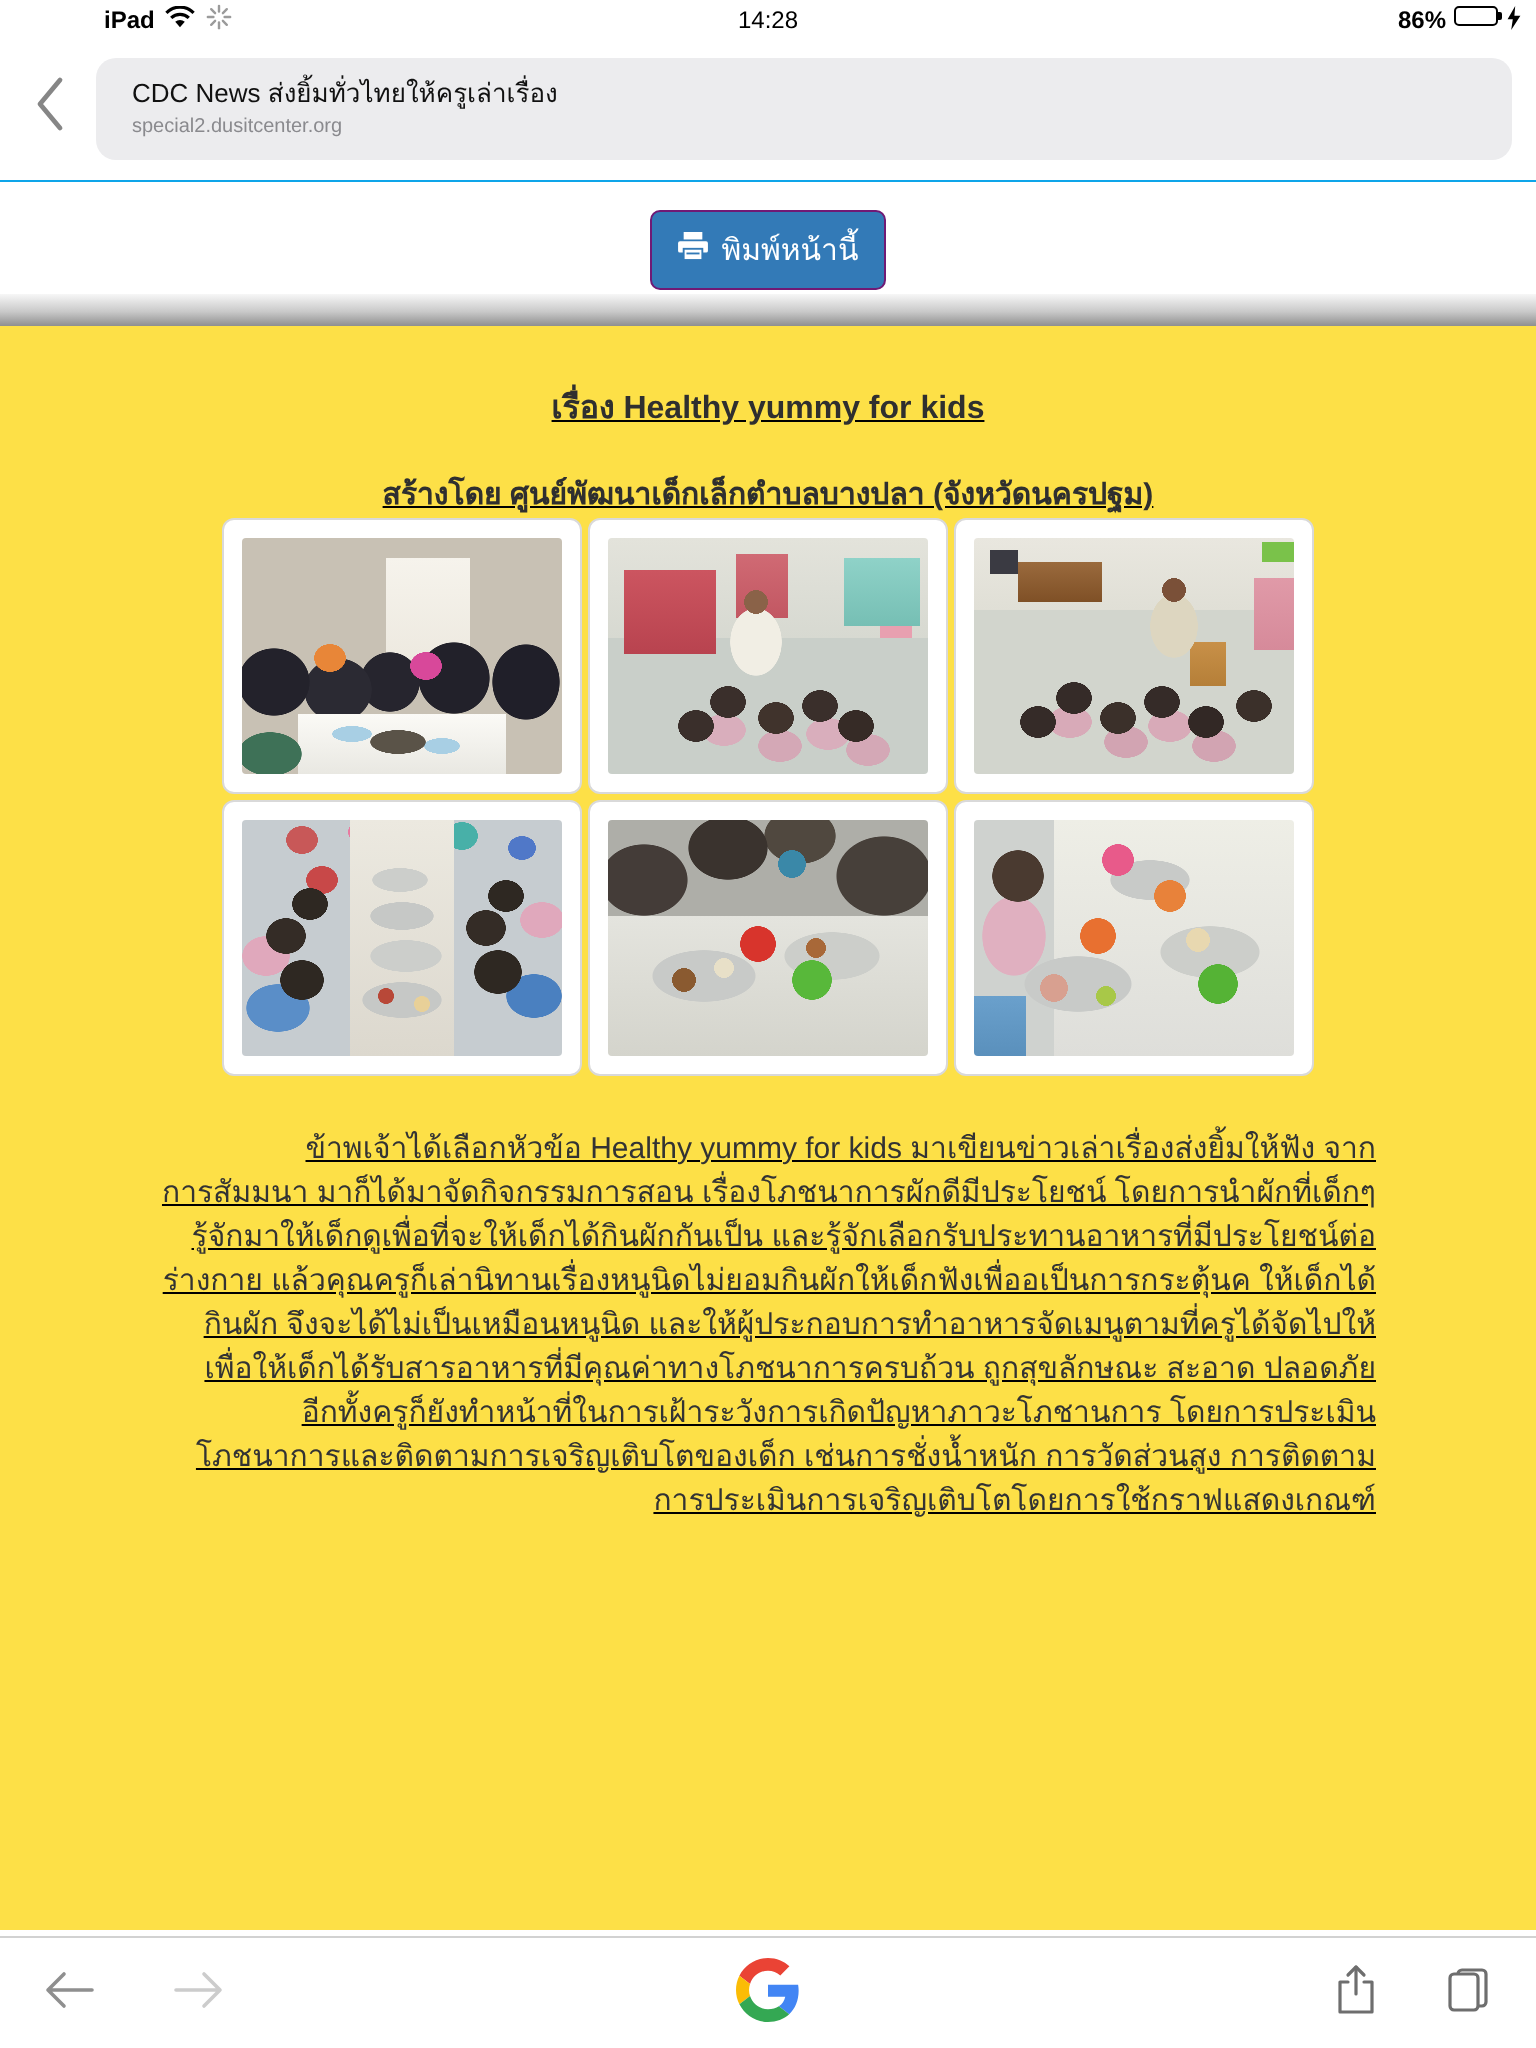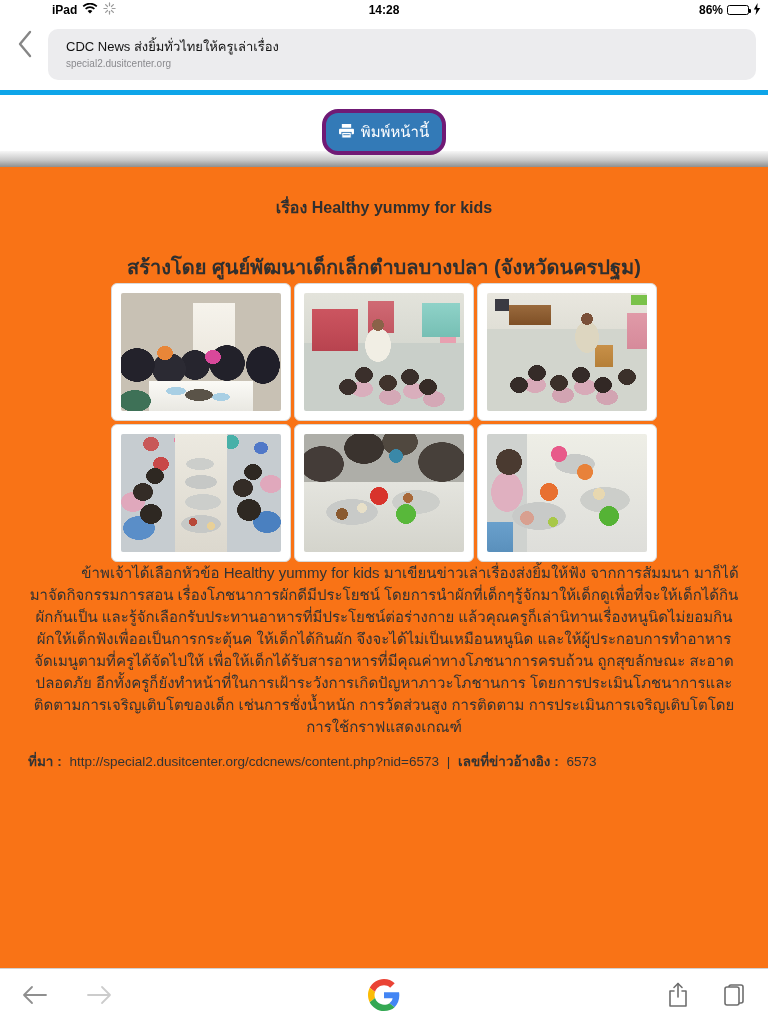--- a/index.html
+++ b/index.html
@@ -9,63 +9,63 @@
     background:#fff; color:#000; position:relative; overflow:hidden;
   }
 
   
   .status-bar {
     height:20px; display:flex; align-items:center; padding:0 7px;
     font-size:12px; font-weight:700; background:#fff; position:relative;
   }
   .status-left { display:flex; align-items:center; gap:5px;padding-left:45px; }
   .status-time {
-    position:absolute; left:0; right:0; text-align:center; font-weight:700;
-  }
-  .status-right { margin-left:auto; display:flex; align-items:center; gap:4px; z-index:1; }
+    position:absolute; left:0; right:0; text-align:center; font-weight:400;
+  }
+  .status-right { margin-left:auto; display:flex; gap:4px; z-index:1; }
   .battery-shell {
     width:22px; height:10px; border:1px solid #000; border-radius:2.5px;
     padding:1px; position:relative;
   }
   .battery-fill { height:100%; width:86%; background:#53d769; border-radius:1px; }
   .battery-nub {
     position:absolute; right:-3px; top:2.5px; width:2px; height:4px;
     background:#000; border-radius:0 1px 1px 0;
   }
 
   
   .browser-header {
     background:#fff; padding:9px 12px 10px 10px;
-    display:flex; border-bottom:5px solid #0ea5e9;
+    display:flex; align-items:center; border-bottom:1px solid #0ea5e9;
   }
   .back-chevron { width:30px; height:34px; display:flex; align-items:center; justify-content:center; cursor:pointer; }
   .url-pill {
     flex:1; margin-left:8px; background:#ececee; border-radius:10px;
     padding:9px 18px; cursor:pointer;
   }
   .url-title { font-size:13px; color:#111; line-height:17px; }
   .url-domain { font-size:10px; color:#8a8a8e; line-height:15px; margin-top:1px; }
 
   
   .print-strip { background:#fff; height:56px; display:flex; align-items:flex-start; justify-content:center; }
   .print-button {
-    margin-top:14px; background:#337ab7; border:4px solid #701a75; color:#fff;
-    font-size:15px; padding:7px 13px; border-radius:16px;
+    margin-top:14px; background:#337ab7; border:1px solid #701a75; color:#fff;
+    font-size:15px; padding:7px 13px; border-radius:5px;
     display:inline-flex; align-items:center; gap:7px; cursor:pointer;
     font-family:inherit;
   }
   .shadow-band {
     height:16px;
     background:linear-gradient(to bottom,#f7f7f7 0%,#c9c9c9 55%,#8f8f8f 100%);
   }
 
   
-  .content { background:#f97316; height:802px; overflow:hidden; padding:28px 28px 0; }
+  .content { background:#fde047; height:802px; overflow:hidden; padding:28px 80px 0;text-decoration:underline; }
   .a-title { text-align:center; font-weight:700; font-size:16px; color:#2f2f2f; }
-  .a-sub   { text-align:center; font-weight:700; font-size:20px; color:#2f2f2f; margin-top:31px; }
+  .a-sub   { text-align:center; font-weight:700; font-size:15px; color:#2f2f2f; margin-top:19px; }
   .a-indicator { font-weight:700; font-size:15px; color:#2f2f2f; margin:16px 0 10px 16px; }
 
   .photo-grid {
     width:fit-content; margin:0 auto;
     display:grid; grid-template-columns:repeat(3,1fr); gap:3px;
   }
   .photo-card {
     background:#fff; border:1px solid #d9d9d9; border-radius:6px;
     padding:9px; cursor:pointer;
   }
@@ -204,22 +204,22 @@
       radial-gradient(ellipse 20px 10px at 88px 30px,#c8cac8 98%,transparent),
       linear-gradient(#eeeee6,#dededa),
       radial-gradient(circle 13px at 22px 28px,#4a3a30 98%,transparent),
       radial-gradient(ellipse 16px 20px at 20px 58px,#e0b0c0 98%,transparent),
       linear-gradient(#6aa0cc,#5a90bc);
     background-size:100% 100%,100% 100%,100% 100%,100% 100%,100% 100%,100% 100%,100% 100%,100% 100%,100% 100%,100% 100%,120px 118px,100% 100%,100% 100%,26px 30px;
     background-position:0 0,0 0,0 0,0 0,0 0,0 0,0 0,0 0,0 0,0 0,40px 0,0 0,0 0,0 88px;
   }
 
   .a-body {
-    font-size:15px; line-height:22px; color:#333;
-    text-indent:52px; text-align:center;
+    margin-top:26px; font-size:15px; line-height:22px; color:#333;
+    text-indent:52px; text-align:right;
   }
   .a-source { margin-top:12px; font-size:13.5px; color:#333; }
   .a-source b { font-weight:700; }
   .a-source span { margin-right:4px; }
 
   
   .toolbar {
     position:absolute; left:0; right:0; bottom:0; height:56px;
     background:#fff; border-top:1px solid #d2d2d2;
     display:flex; align-items:center; padding:0 22px;
@@ -321,27 +321,20 @@
     <div class="photo-card">
       <span class="photo ph5" aria-label="Metal food trays with red and green cups on lunch table"></span>
     </div>
     <div class="photo-card">
       <span class="photo ph6" aria-label="Children having lunch with orange, pink and green cups"></span>
     </div>
   </div>
 
   <div class="a-body">ข้าพเจ้าได้เลือกหัวข้อ Healthy yummy for kids มาเขียนข่าวเล่าเรื่องส่งยิ้มให้ฟัง จากการสัมมนา มาก็ได้มาจัดกิจกรรมการสอน เรื่องโภชนาการผักดีมีประโยชน์ โดยการนำผักที่เด็กๆรู้จักมาให้เด็กดูเพื่อที่จะให้เด็กได้กินผักกันเป็น และรู้จักเลือกรับประทานอาหารที่มีประโยชน์ต่อร่างกาย แล้วคุณครูก็เล่านิทานเรื่องหนูนิดไม่ยอมกินผักให้เด็กฟังเพื่ออเป็นการกระตุ้นค ให้เด็กได้กินผัก จึงจะได้ไม่เป็นเหมือนหนูนิด และให้ผู้ประกอบการทำอาหารจัดเมนูตามที่ครูได้จัดไปให้ เพื่อให้เด็กได้รับสารอาหารที่มีคุณค่าทางโภชนาการครบถ้วน ถูกสุขลักษณะ สะอาด ปลอดภัย อีกทั้งครูก็ยังทำหน้าที่ในการเฝ้าระวังการเกิดปัญหาภาวะโภชานการ โดยการประเมินโภชนาการและติดตามการเจริญเติบโตของเด็ก เช่นการชั่งน้ำหนัก การวัดส่วนสูง การติดตาม การประเมินการเจริญเติบโตโดยการใช้กราฟแสดงเกณฑ์</div>
 
-  <div class="a-source">
-    <b><span>ที่มา :</span></b>
-    <span>http://special2.dusitcenter.org/cdcnews/content.php?nid=6573</span>
-    <span>|</span>
-    <b><span>เลขที่ข่าวอ้างอิง :</span></b>
-    <span>6573</span>
-  </div>
 </div>
 
 <div class="toolbar">
   <div class="tb-left">
     <button class="tb-btn">
       <span>
         <svg width="26" height="22" viewBox="0 0 26 22">
             <path d="M10 3 L2 11 L10 19 M2 11 H24" fill="none" stroke="#8f8f8f" stroke-width="1.8" stroke-linecap="round" stroke-linejoin="round"></path>
           </svg>
       </span>

